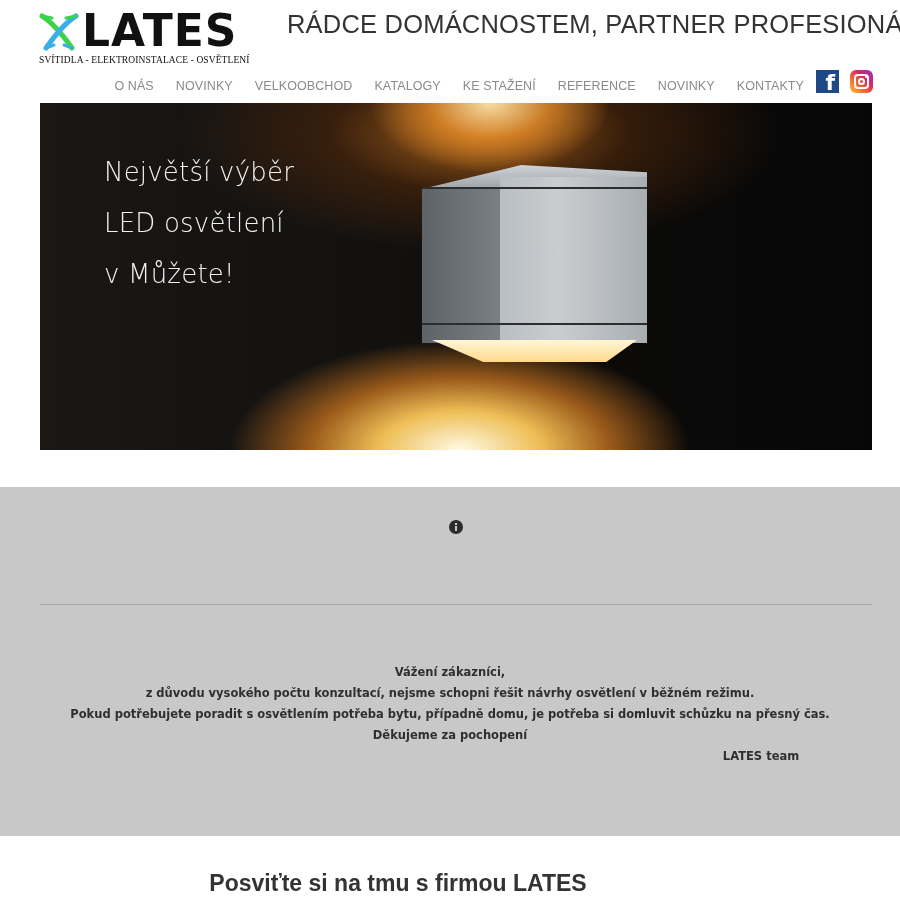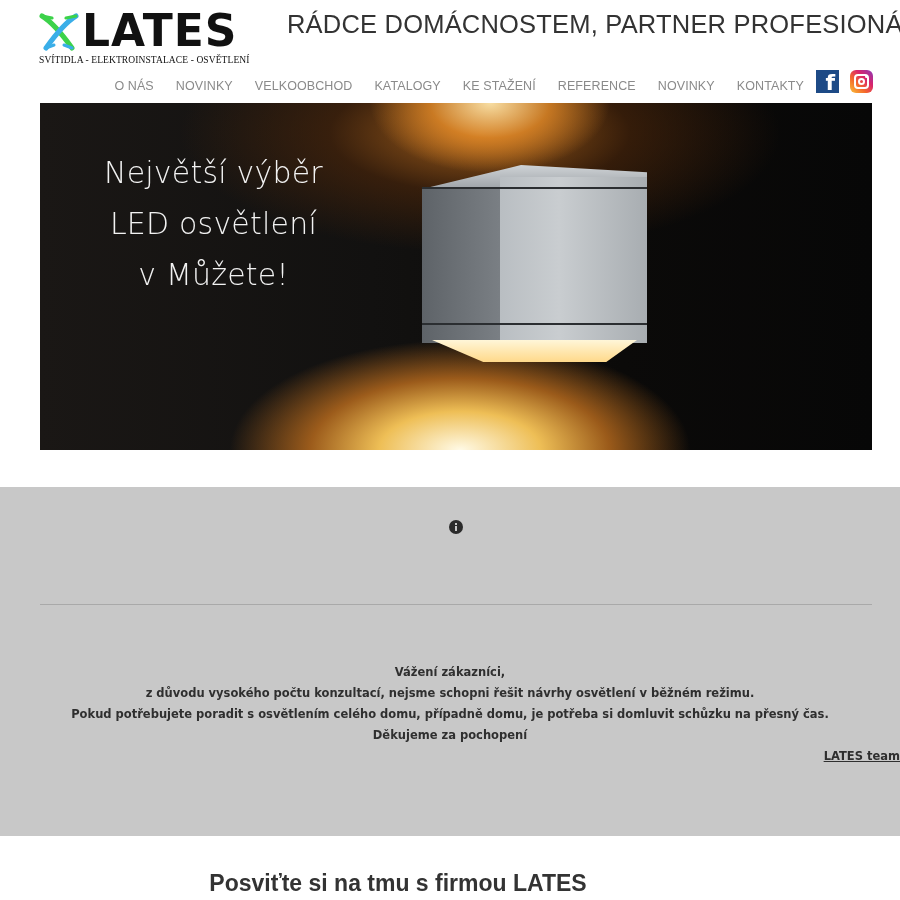--- a/index.html
+++ b/index.html
@@ -23,39 +23,39 @@
     .ig .ring { position: absolute; left: 4px; top: 4px; width: 15px; height: 15px; border: 2px solid #fff; border-radius: 4px; }
     .ig .lens { position: absolute; left: 8px; top: 8px; width: 7px; height: 7px; border: 2px solid #fff; border-radius: 50%; }
     .ig .dot { position: absolute; left: 15px; top: 5px; width: 3px; height: 3px; background: #fff; border-radius: 50%; }
 
     
     .hero { position: absolute; left: 40px; top: 103px; width: 832px; height: 347px; overflow: hidden;
       background: radial-gradient(ellipse 120px 70px at 450px 0px, rgba(255,230,170,0.95), rgba(230,140,40,0.75) 50%, rgba(0,0,0,0) 100%),
                   radial-gradient(ellipse 300px 120px at 440px 30px, rgba(190,110,30,0.85), rgba(80,40,10,0.6) 50%, rgba(0,0,0,0) 100%),
                   radial-gradient(ellipse 230px 110px at 420px 347px, rgba(255,250,230,1), rgba(250,200,90,0.95) 35%, rgba(190,110,30,0.8) 65%, rgba(0,0,0,0) 100%),
                   linear-gradient(90deg, #1a1715 0%, #121110 40%, #0b0a09 70%, #070707 100%); }
-    .hero-text { position: absolute; left: 64px; top: 44px; font-family: "DejaVu Sans", sans-serif; font-weight: 300; font-size: 30px; line-height: 51px; color: #f2f2f2; letter-spacing: 0.2px; text-align: center; }
+    .hero-text { position: absolute; left: 64px; top: 44px; font-family: "DejaVu Sans", sans-serif; font-weight: 300; font-size: 26px; line-height: 51px; color: #f2f2f2; letter-spacing: 0.2px; }
     .hero-text div { white-space: nowrap; }
     .cube { position: absolute; left: 382px; top: 62px; width: 225px; height: 196px; }
     .cube-top { position: absolute; left: 0; top: 0; width: 225px; height: 24px; background: linear-gradient(180deg, #cfd3d6, #9ea3a8); clip-path: polygon(0 100%, 44% 0, 100% 30%, 100% 100%); }
     .cube-left { position: absolute; left: 0; top: 22px; width: 78px; height: 156px; background: linear-gradient(90deg, #5e6368, #7a7f84); }
     .cube-front { position: absolute; left: 78px; top: 12px; width: 147px; height: 166px; background: linear-gradient(90deg, #b9bec2, #c9cdd0 40%, #a8adb1 100%); }
     .cube-band-top { position: absolute; left: 0; top: 22px; width: 225px; height: 2px; background: #2b2e31; }
     .cube-band-bot { position: absolute; left: 0; top: 158px; width: 225px; height: 2px; background: #2b2e31; }
     .cube-light { position: absolute; left: 10px; top: 175px; width: 205px; height: 22px; background: linear-gradient(180deg, #fff6d8, #ffd98a); clip-path: polygon(0 0, 100% 0, 85% 100%, 25% 100%); }
 
     
     .notice { position: absolute; left: 0; top: 487px; width: 900px; height: 349px; background: #c8c8c8; }
     .info-icon { position: absolute; left: 449px; top: 520px; width: 14px; height: 14px; border-radius: 50%; background: #2b2b2b; }
     .info-icon::before { content: ""; position: absolute; left: 6px; top: 3px; width: 2px; height: 2px; background: #c8c8c8; }
     .info-icon::after { content: ""; position: absolute; left: 6px; top: 6px; width: 2px; height: 5px; background: #c8c8c8; }
     .divider { position: absolute; left: 40px; top: 604px; width: 832px; height: 1px; background: #a9a9a9; }
     .notice-text { position: absolute; left: 0; top: 662px; width: 900px; text-align: center; font-family: "DejaVu Sans", sans-serif; font-weight: bold; font-size: 11.5px; color: #2f2f2f; }
     .notice-text p { height: 21px; line-height: 21px; white-space: nowrap; }
-    .notice-text p.sig { text-align: right; padding-left: 622px; text-decoration: underline; }
+    .notice-text p.sig { text-align: center; padding-left: 622px; }
 
     .bottom-title { position: absolute; left: 0; top: 870px; width: 796px; text-align: center; font-family: "Liberation Sans", sans-serif; font-size: 23px; color: #333; white-space: nowrap; }
   </style>
 </head>
 <body>
 
 <header>
   <a class="logo">
     <svg class="logo-mark" viewBox="0 0 42 40">
       <path d="M4 4 C14 10, 24 22, 34 36" stroke="#3cd24a" stroke-width="5" fill="none" stroke-linecap="round"></path>
@@ -107,18 +107,18 @@
     <div class="cube-light"></div>
   </div>
 </section>
 
 <section class="notice"></section>
 <span class="info-icon"></span>
 <div class="divider"></div>
 <div class="notice-text">
   <p>Vážení zákazníci,</p>
   <p>z důvodu vysokého počtu konzultací, nejsme schopni řešit návrhy osvětlení v běžném režimu.</p>
-  <p>Pokud potřebujete poradit s osvětlením celého domu, případně domu, je potřeba si domluvit schůzku na přesný čas.</p>
+  <p>Pokud potřebujete poradit s osvětlením potřeba bytu, případně domu, je potřeba si domluvit schůzku na přesný čas.</p>
   <p>Děkujeme za pochopení</p>
   <p class="sig">LATES team</p>
 </div>
 
 <h2 class="bottom-title">Posviťte si na tmu s firmou LATES</h2>
 
 </body></html>

